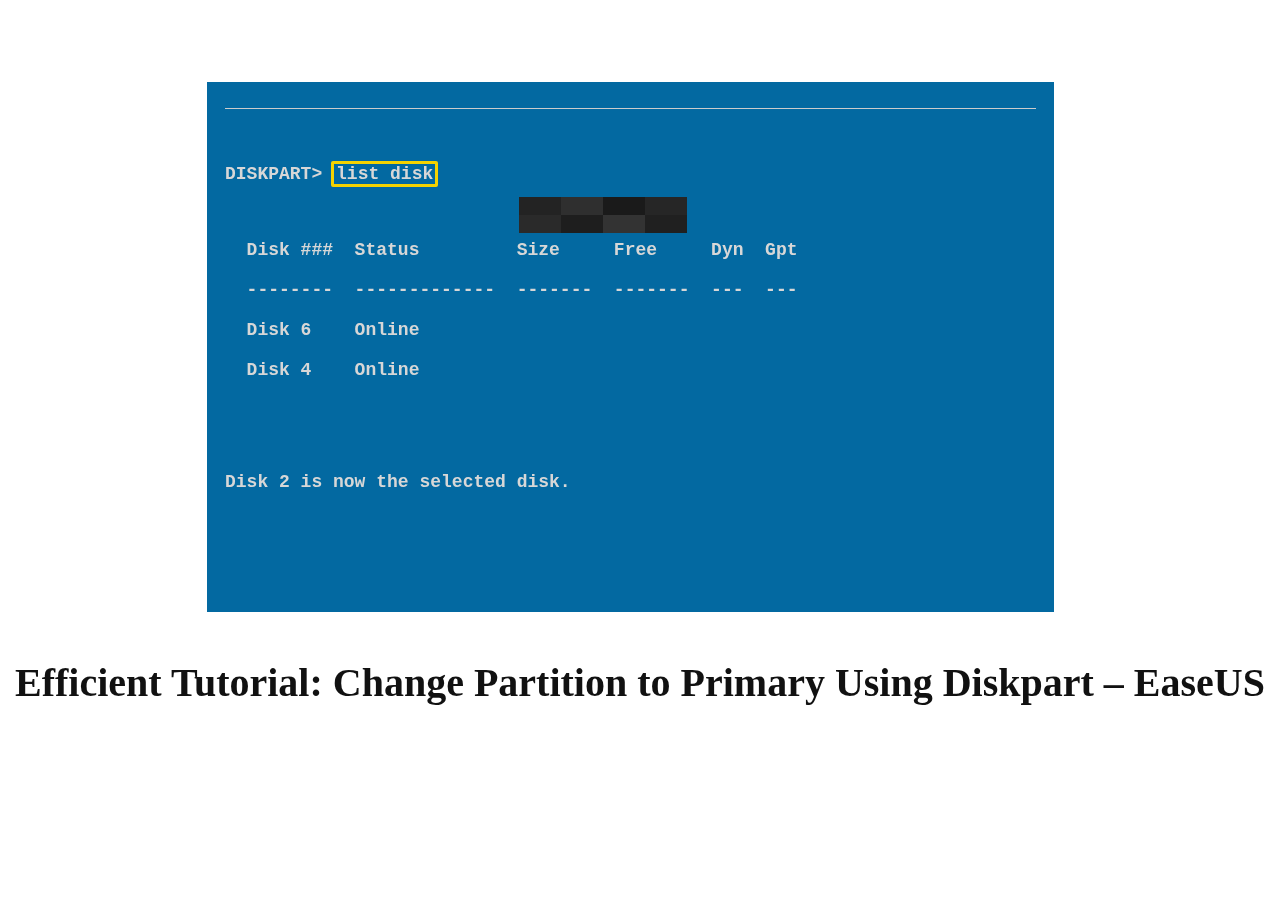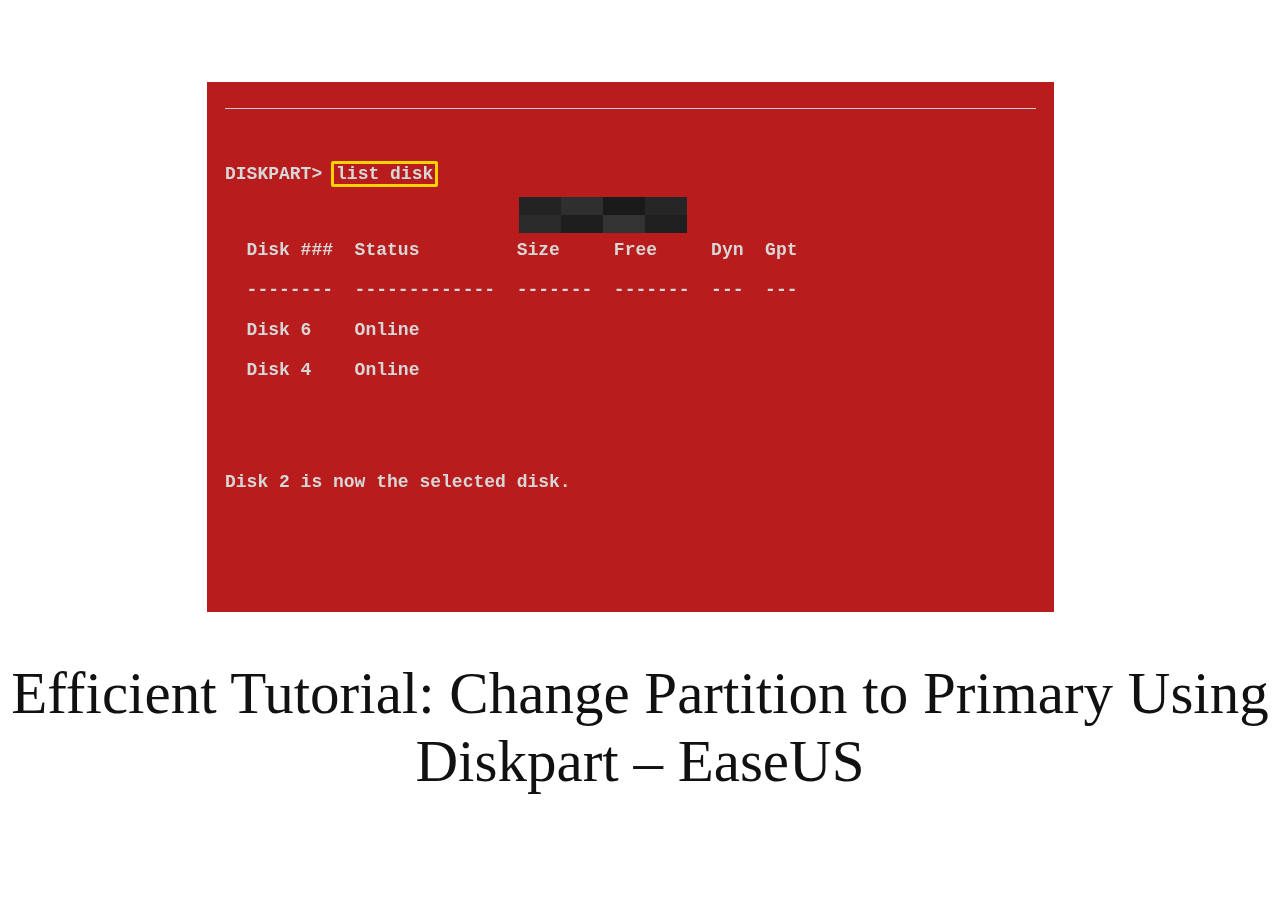--- a/index.html
+++ b/index.html
@@ -15,21 +15,21 @@
     width: 1280px;
     height: 900px;
     position: relative;
   }
   .terminal-wrap {
     position: absolute;
     left: 207px;
     top: 82px;
     width: 847px;
     height: 530px;
-    background: #b91c1c;
+    background: #0369a1;
     box-sizing: border-box;
     padding: 22px 18px 0 18px;
     overflow: hidden;
   }
   .terminal {
     font-family: "Courier New", Courier, monospace;
     font-weight: bold;
     font-size: 18px;
     line-height: 20px;
     color: #d7d7d7;
@@ -69,22 +69,22 @@
   .blur .b {
     position: absolute;
     background: #2b2b2b;
   }
   .caption {
     position: absolute;
     left: 0;
     right: 0;
     top: 660px;
     text-align: center;
-    font-size: 59px;
-    font-weight: normal;
+    font-size: 40px;
+    font-weight: bold;
     line-height: 1.15;
     color: #111;
     letter-spacing: 0px;
   }
 </style>
 </head>
 <body>
 
 <div class="page">
 

